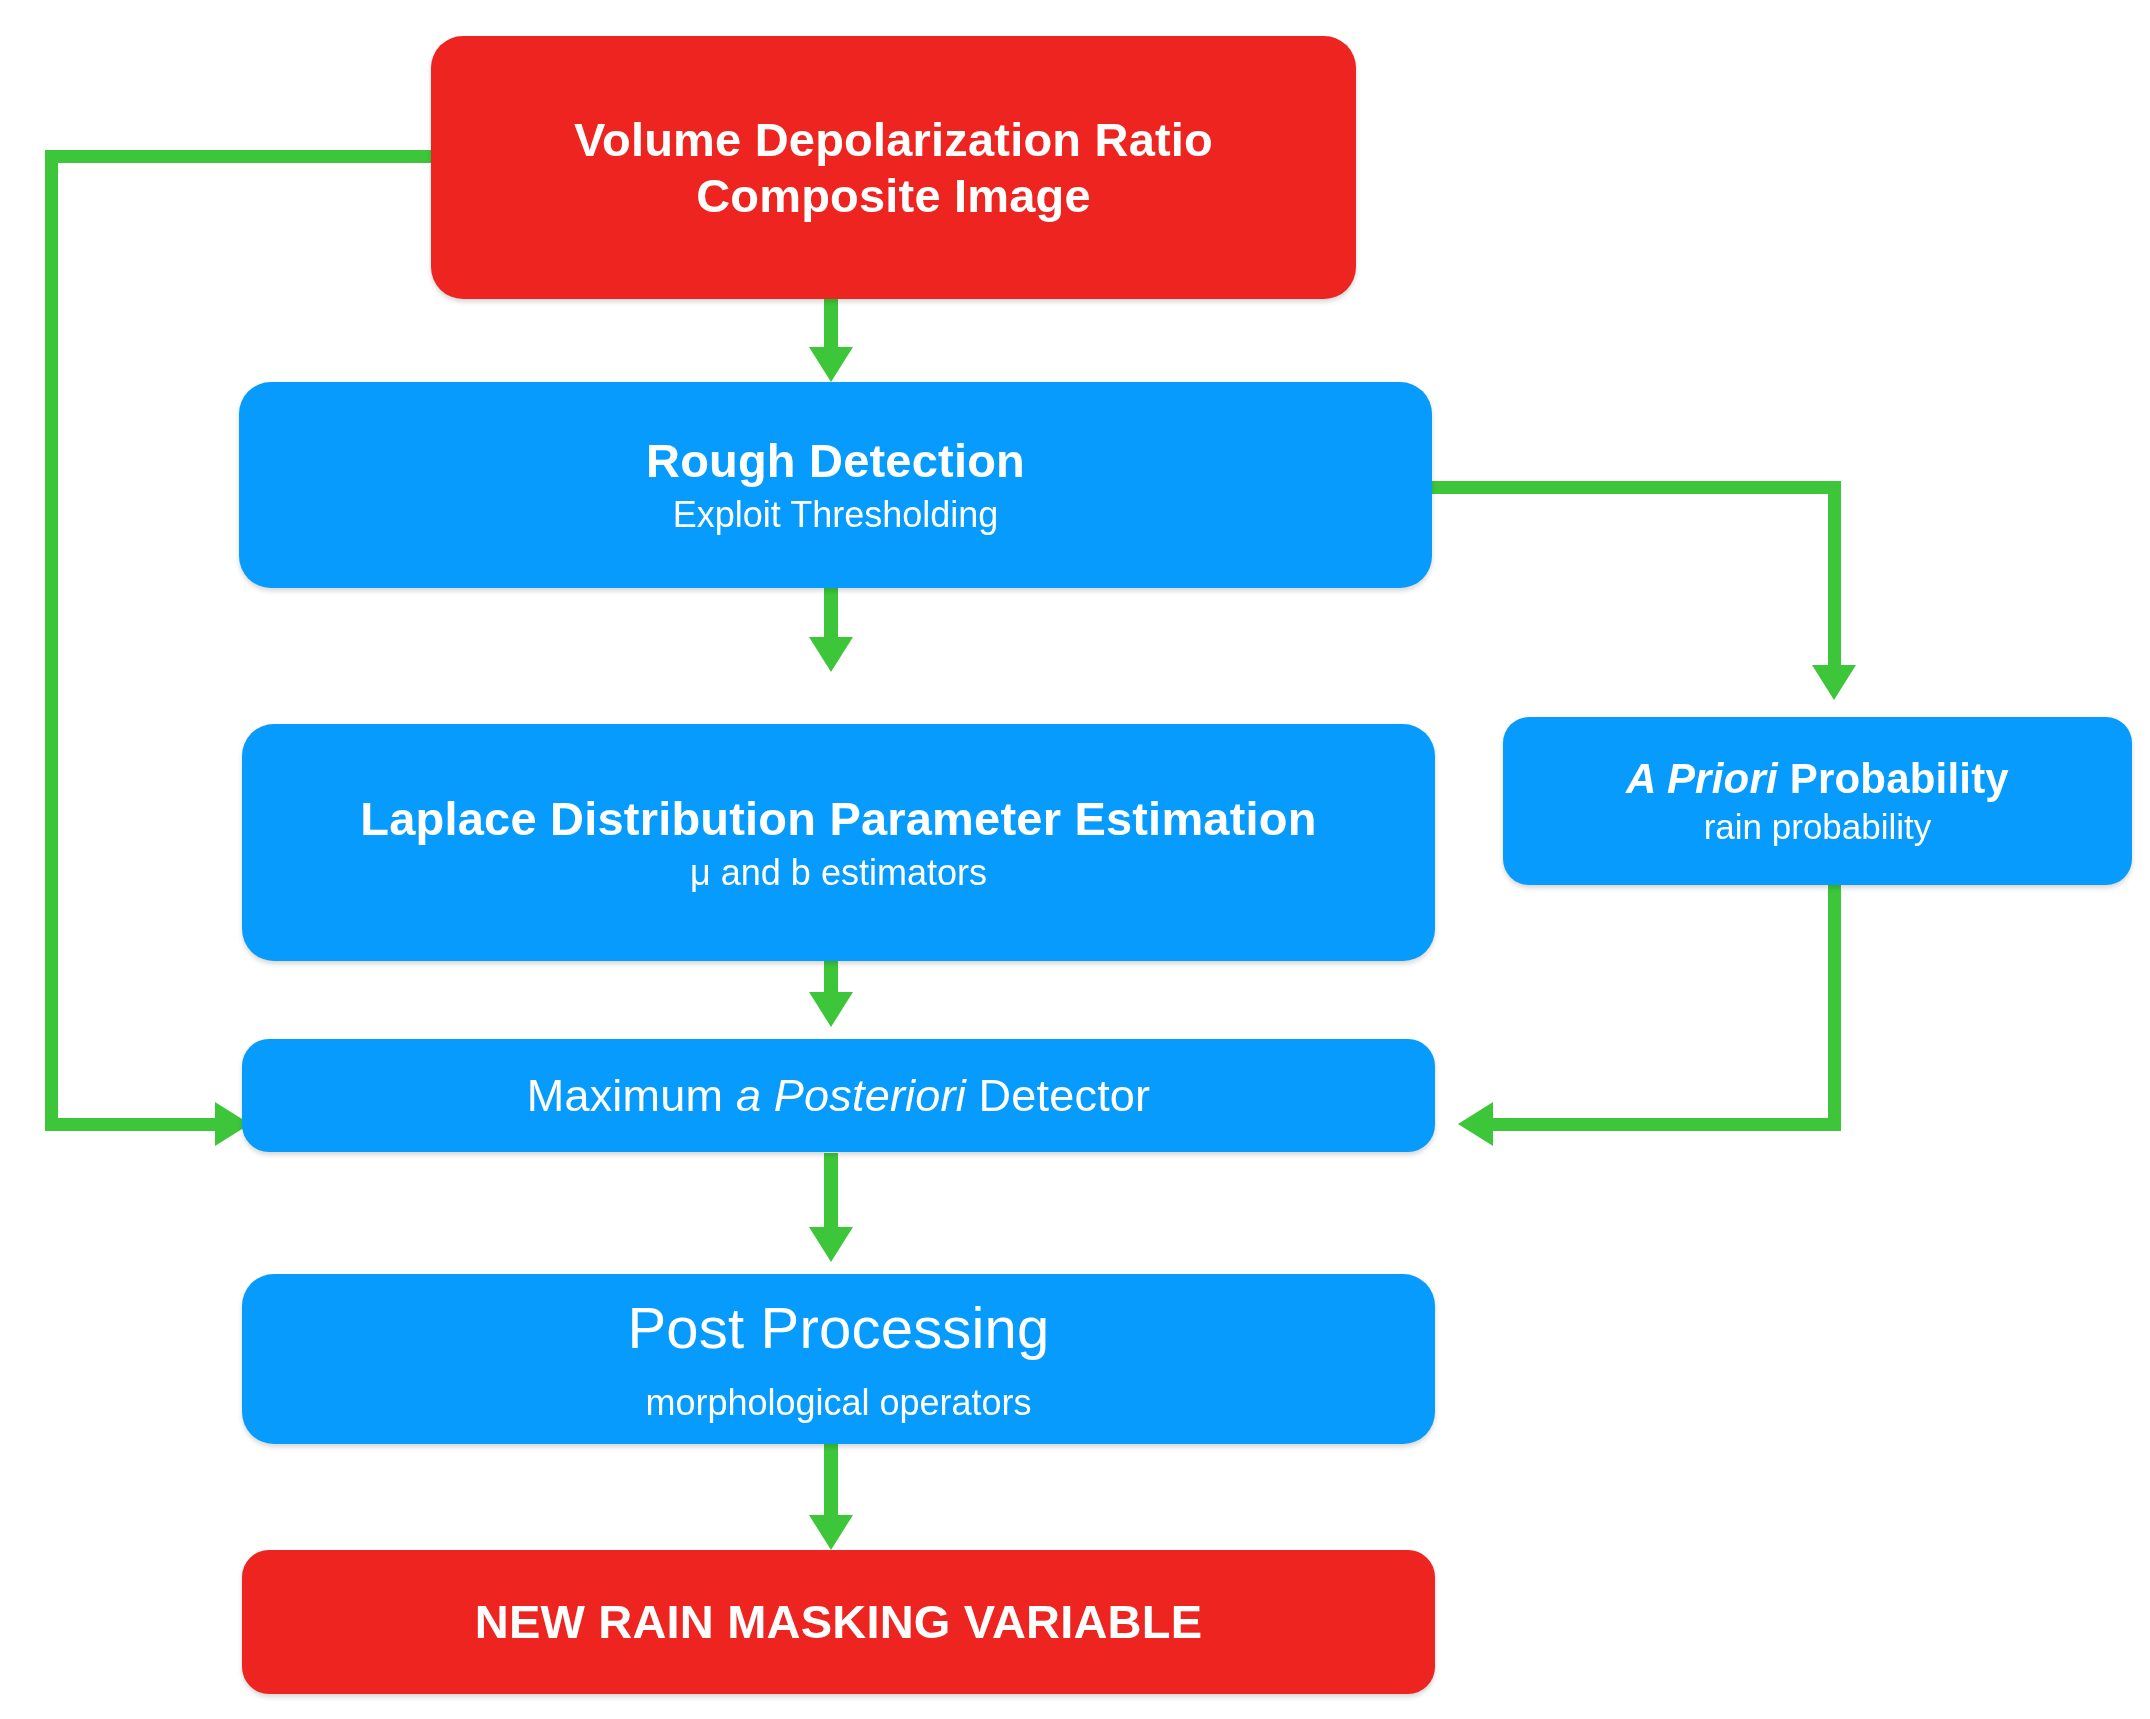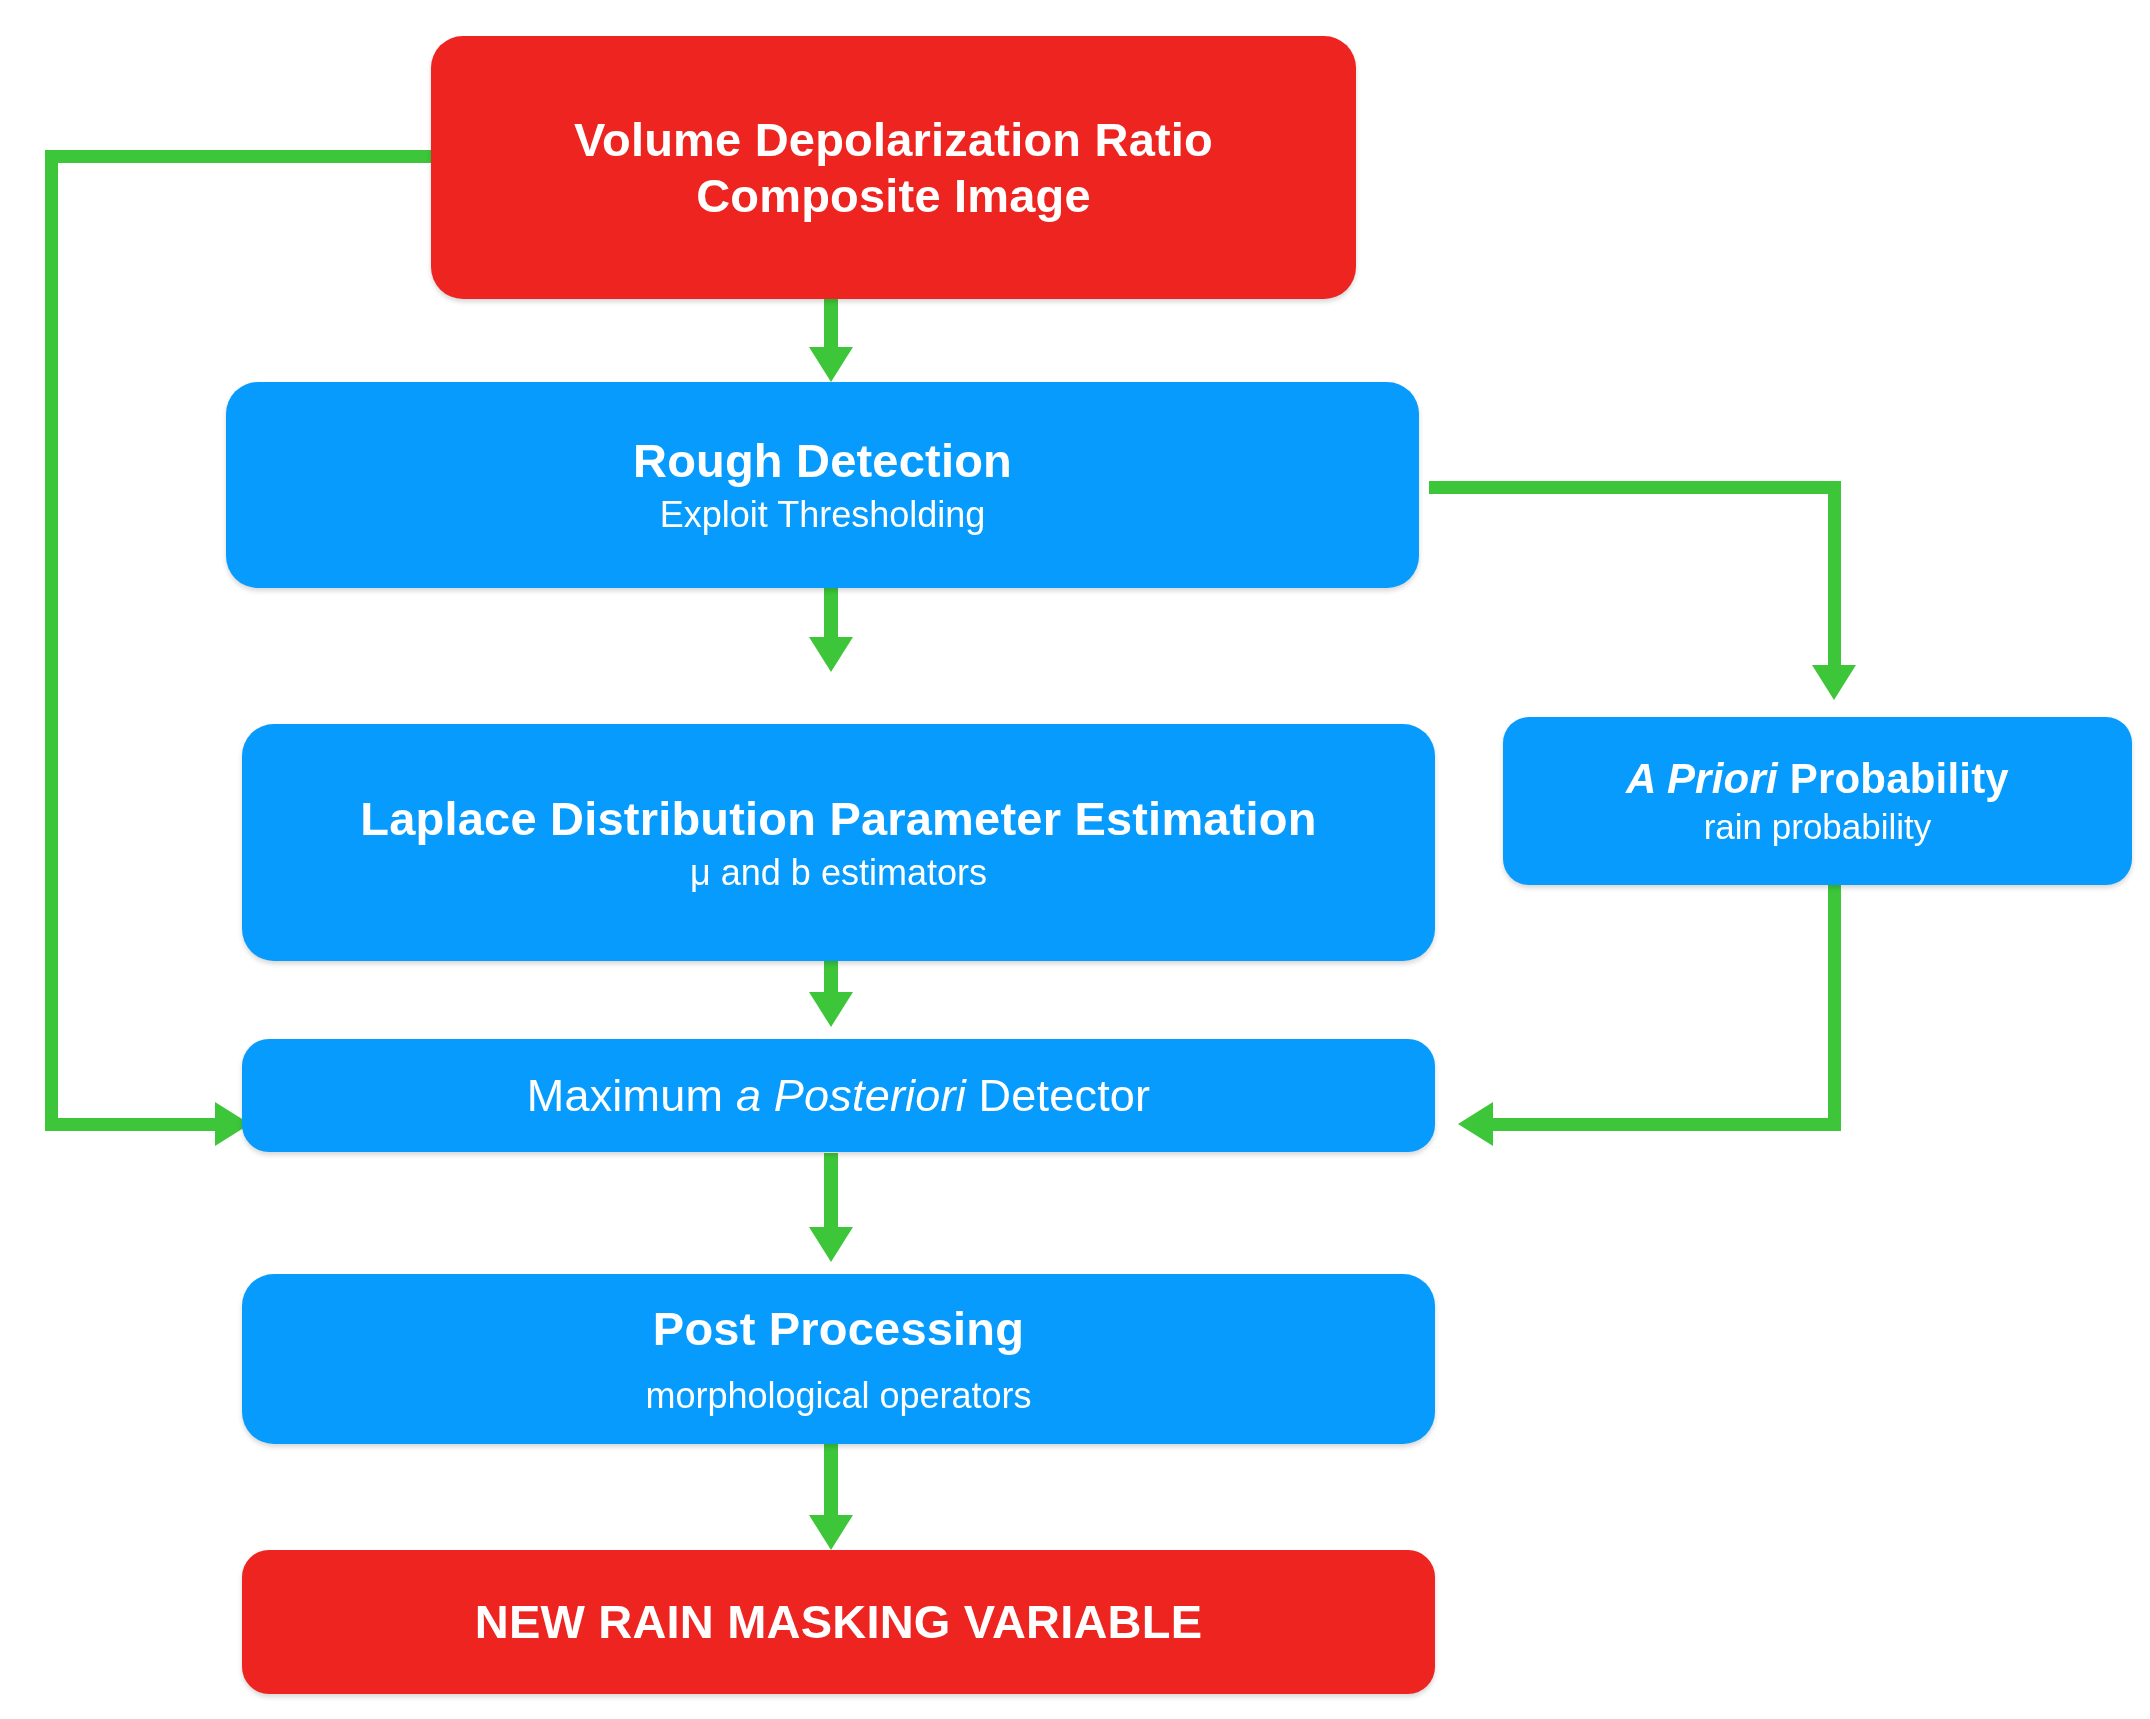--- a/index.html
+++ b/index.html
@@ -99,21 +99,21 @@
   <div class="arrow-down" style="left:809px; top:1227px;"></div>
 
   <div class="seg" style="left:824px; top:1444px; width:13.6px; height:73px;"></div>
   <div class="arrow-down" style="left:809px; top:1515px;"></div>
 
   <div class="node red" style="left:431px; top:36px; width:925px; height:263px;">
     <div class="title" style="font-size:47px;">Volume Depolarization Ratio</div>
     <div class="title" style="font-size:47px;">Composite  Image</div>
   </div>
 
-  <div class="node blue" style="left:226px; top:382px; width:1193px; height:206px;">
+  <div class="node blue" style="left:239px; top:382px; width:1193px; height:206px;">
     <div class="title" style="font-size:47px; margin-bottom:4.5px;">Rough Detection</div>
     <div class="subtitle" style="font-size:36px;">Exploit Thresholding</div>
   </div>
 
   <div class="node blue" style="left:242px; top:724px; width:1193px; height:237px;">
     <div class="title" style="font-size:47px; margin-bottom:4.5px;">Laplace Distribution Parameter Estimation</div>
     <div class="subtitle" style="font-size:36px;">μ and b estimators</div>
   </div>
 
   <div class="node blue" style="left:1503px; top:717px; width:629px; height:168px; border-radius:26px;">
@@ -123,21 +123,21 @@
     <div class="subtitle" style="font-size:35px;">rain probability</div>
   </div>
 
   <div class="node blue" style="left:242px; top:1039px; width:1193px; height:113px; border-radius:27px;">
     <div class="title" style="font-size:45px; font-weight:normal;">
       <span>Maximum </span><span class="ital">a Posteriori</span><span> Detector</span>
     </div>
   </div>
 
   <div class="node blue" style="left:242px; top:1274px; width:1193px; height:170px;">
-    <div class="title" style="font-size:47px; font-weight:bold; margin-bottom:18px;">Post  Processing</div>
+    <div class="title" style="font-size:58px; font-weight:normal; margin-bottom:18px;">Post  Processing</div>
     <div class="subtitle" style="font-size:36px;">morphological operators</div>
   </div>
 
   <div class="node red" style="left:242px; top:1550px; width:1193px; height:144px; border-radius:27px;">
     <div class="title" style="font-size:47px;">NEW RAIN MASKING VARIABLE</div>
   </div>
 
 </div>
 
 

